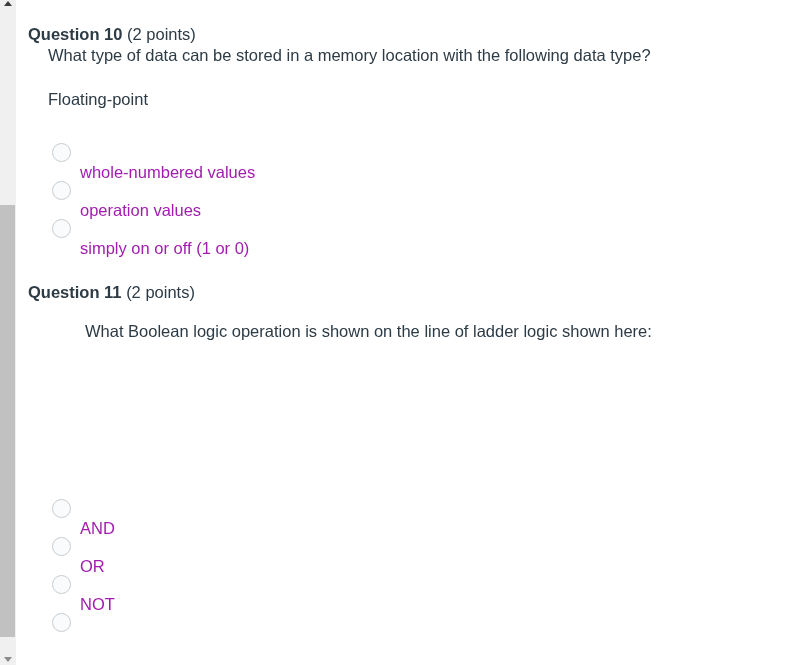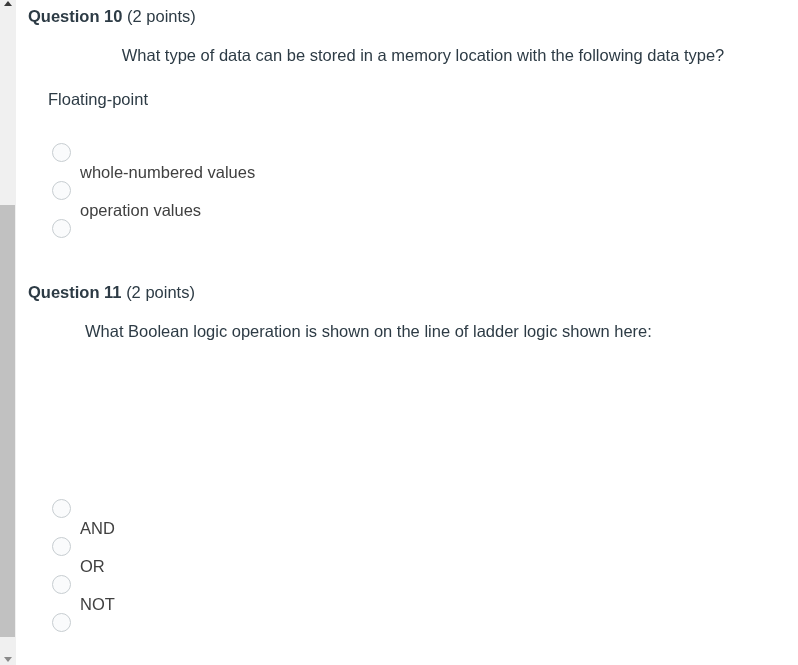--- a/index.html
+++ b/index.html
@@ -96,21 +96,21 @@
     height: 19px;
     border-radius: 50%;
     border: 1px solid #c7cdd1;
     background: #fafbfc;
     box-sizing: border-box;
     flex: 0 0 auto;
     margin-right: 9px;
   }
   .answer-label {
     font-size: 16.5px;
-    color: #404040;
+    color: #a21caf;
     line-height: 20px;
     white-space: nowrap;
     margin-top: 40px;
   }
 
   
   .ladder-wrap {
     position: absolute;
     left: 24px;
     top: 360px;
@@ -136,46 +136,47 @@
   <div class="scroll-thumb"></div>
   <div class="scroll-arrow down">
     <svg width="16" height="14" viewBox="0 0 16 14" aria-hidden="true">
       <path d="M4 2 L8 7 L12 2 Z" fill="#8a8a8a"></path>
     </svg>
   </div>
 </div>
 
 <div class="page">
 
-  <div class="q-block" style="top:6px;">
+  <div class="q-block" style="top:24px;">
     <div class="q-header">
       <span class="q-title">Question 10</span>
       <span class="q-points">(2 points)</span>
     </div>
   </div>
 
-  <div class="q-block" style="top:44px;text-align:center;">
+  <div class="q-block" style="top:44px;">
     <div class="q-text">What type of data can be stored in a memory location with the following data type?</div>
   </div>
 
   <div class="q-block" style="top:88px;">
     <div class="q-sub">Floating-point</div>
   </div>
 
   <div class="q-block answers" style="top:133px;">
     <div class="answer-row">
       <span class="radio"></span>
       <span class="answer-label">whole-numbered values</span>
     </div>
     <div class="answer-row">
       <span class="radio"></span>
       <span class="answer-label">operation values</span>
     </div>
     <div class="answer-row">
       <span class="radio"></span>
+      <span class="answer-label">simply on or off (1 or 0)</span>
     </div>
   </div>
 
   <div class="q-block" style="top:282px;">
     <div class="q-header">
       <span class="q-title">Question 11</span>
       <span class="q-points">(2 points)</span>
     </div>
   </div>
 

